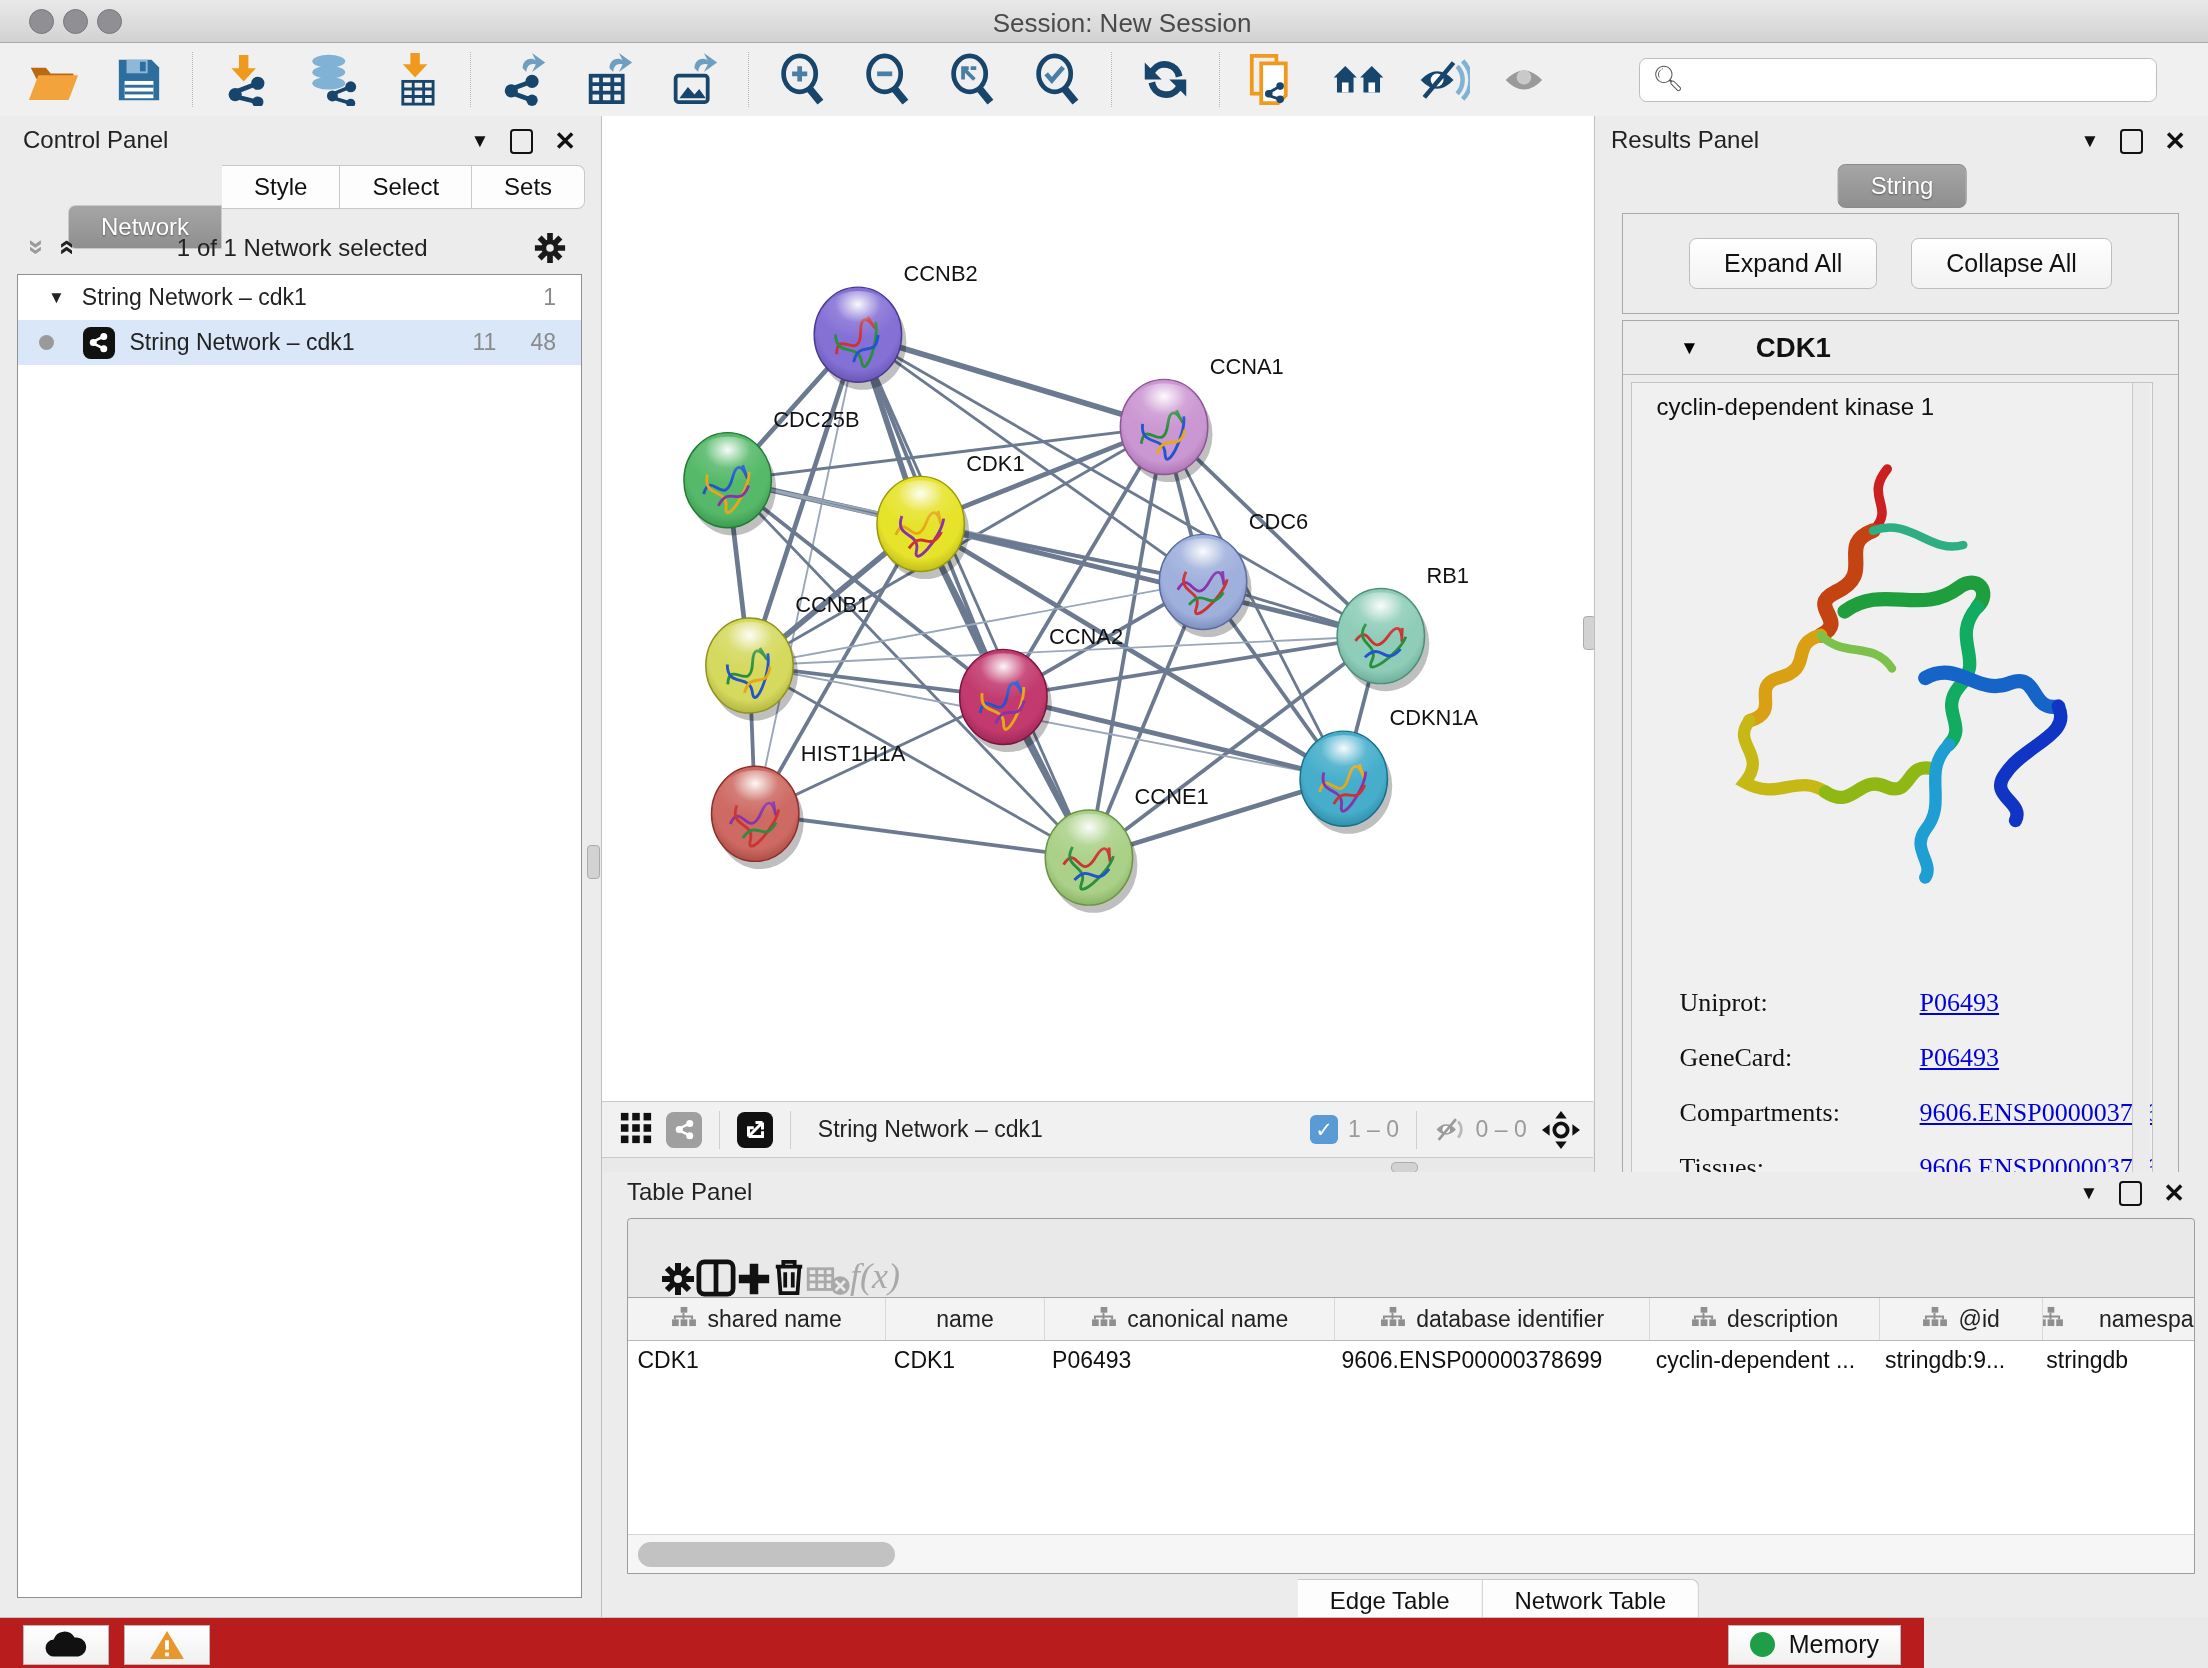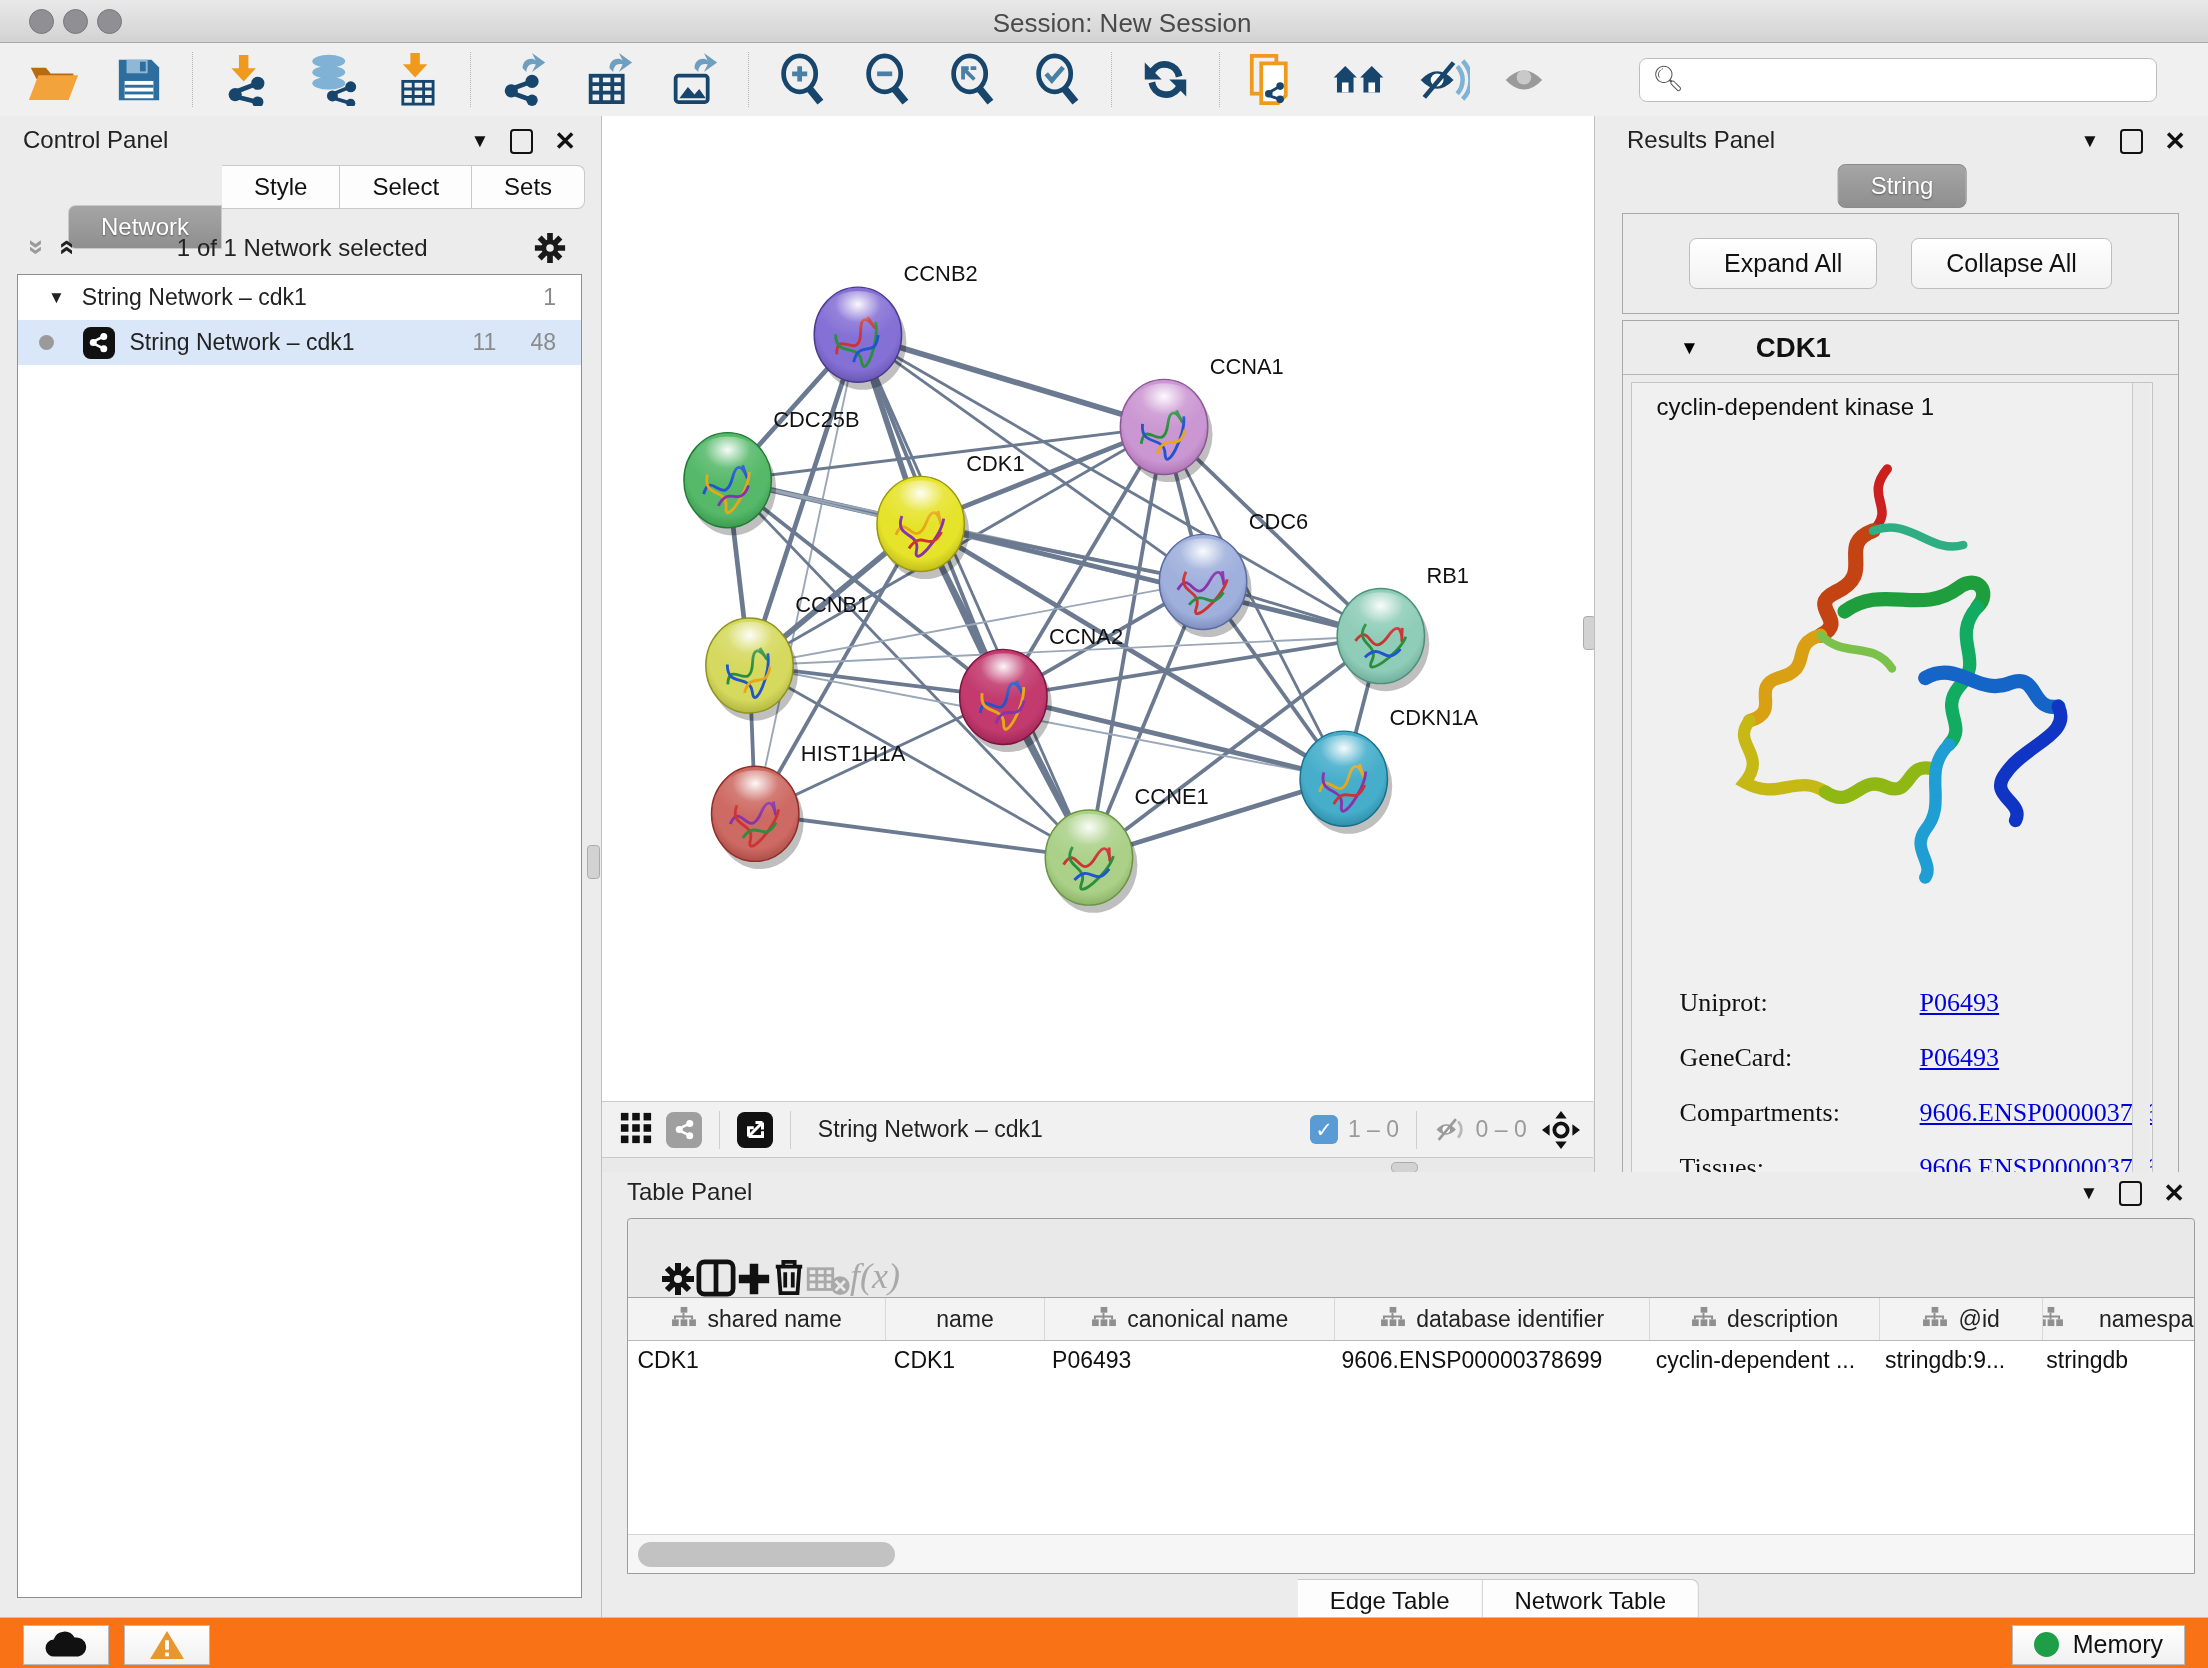--- a/index.html
+++ b/index.html
@@ -54,21 +54,21 @@
   .cf-sep{width:0;height:38px;border-left:1px solid #cfcfcf;margin:0 17px;}
   .blk-icon{width:36px;height:36px;border-radius:7.6px;background:#111;display:flex;align-items:center;justify-content:center;}
   .gray-icon{width:36px;height:36px;border-radius:7.6px;background:#9f9f9f;display:flex;align-items:center;justify-content:center;}
   #cf-title{font-size:23px;color:#222;margin-left:9.5px;flex:1;}
   .cf-count{color:#9a9a9a;font-size:23px;display:flex;align-items:center;gap:9.5px;}
   #cf-checkbox{width:28.5px;height:28.5px;border-radius:5.7px;background:#5b9bd5;color:#fff;font-size:21px;display:flex;align-items:center;justify-content:center;}
   
   .handle{background:#d2d2d2;border:1px solid #ababab;border-radius:3.8px;}
   
   #results-panel{left:1594px;top:116px;width:614px;height:1501px;background:#ececec;border-left:1px solid #bfbfbf;}
-  #rp-header{left:32px;top:9.5px;}
+  #rp-header{left:16px;top:9.5px;}
   #rp-chrome{right:23px;top:9.5px;}
   #rp-tab{left:50%;top:48px;transform:translateX(-50%);height:42px;padding:0 32px;background:linear-gradient(#a5a5a5,#8f8f8f);color:#fff;font-size:24px;display:flex;align-items:center;border-radius:7.6px;border:1px solid #8a8a8a;text-shadow:0 1px 1.9px rgba(0,0,0,.4);}
   #rp-btnbox{left:27px;top:97px;width:555px;height:99px;border:1.9px solid #a9a9a9;background:#ececec;display:flex;align-items:center;justify-content:center;gap:34px;}
   .rp-btn{background:linear-gradient(#ffffff,#f2f2f2);border:1px solid #bdbdbd;border-radius:7.6px;height:49px;padding:0 34px;font-size:25px;color:#111;display:flex;align-items:center;}
   #rp-section{left:27px;top:204px;width:555px;height:892px;border:1.9px solid #a9a9a9;background:#ececec;}
   #rp-sec-header{height:53px;display:flex;align-items:center;border-bottom:1px solid #b5b5b5;}
   #rp-sec-tri{margin:0 57px 0 57px;font-size:19px;}
   #rp-gene{font-size:27.6px;font-weight:bold;color:#111;}
   #rp-content{position:absolute;left:7.6px;top:61px;right:25px;bottom:9.5px;background:#f0f0f0;border:1px solid #c4c4c4;overflow:hidden;}
   #rp-desc{left:25px;top:9.5px;font-size:24px;color:#111;}
@@ -90,21 +90,21 @@
   #fx{font-family:"Liberation Serif",serif;font-style:italic;font-size:36px;color:#a9a9a9;}
   #tp-table{position:absolute;left:0;top:79px;right:0;bottom:38px;background:#ffffff;overflow:hidden;}
   #tp-cols{display:flex;height:42px;background:#f3f3f3;border-bottom:1.9px solid #b9b9b9;}
   .th{display:flex;align-items:center;justify-content:center;gap:11.4px;font-size:23px;color:#222;border-right:1px solid #d8d8d8;overflow:hidden;white-space:nowrap;flex:none;}
   .tr{display:flex;height:42px;background:#fff;}
   .td{font-size:23px;color:#111;padding:5.7px 3.8px 0 9.5px;overflow:hidden;white-space:nowrap;flex:none;}
   #tp-hscroll{position:absolute;left:0;right:0;bottom:0;height:38px;background:#f6f6f6;border-top:1px solid #d5d5d5;}
   #tp-hthumb{position:absolute;left:9.5px;top:6.7px;width:257px;height:25px;border-radius:12.4px;background:#c2c2c2;}
   #tp-tabs{left:50%;transform:translateX(-50%);top:407px;}
   
-  #statusbar{left:0;top:1617px;width:2208px;height:51px;background:#f97316;border-top:1px solid #c4c4c4;}
+  #statusbar{left:0;top:1617px;width:1924px;height:51px;background:#b91c1c;border-top:1px solid #c4c4c4;}
   .sb-btn{top:6.7px;width:84px;height:38px;background:linear-gradient(#ffffff,#f0f0f0);border:1.9px solid #b9b9b9;display:flex;align-items:center;justify-content:center;}
   #memory-btn{right:23px;top:6.7px;height:38px;padding:0 21px;background:linear-gradient(#ffffff,#f0f0f0);border:1.9px solid #b9b9b9;display:flex;align-items:center;gap:13.3px;font-size:25px;color:#111;}
   #memory-dot{width:25px;height:25px;border-radius:50%;background:#1e9e47;}
   .net-label{font-size:23px;fill:#111;font-family:"Liberation Sans",sans-serif;}
 </style>
 </head>
 <body>
 
 <div id="titlebar" class="abs">
   <div class="traffic abs" style="left:28.5px"></div>

